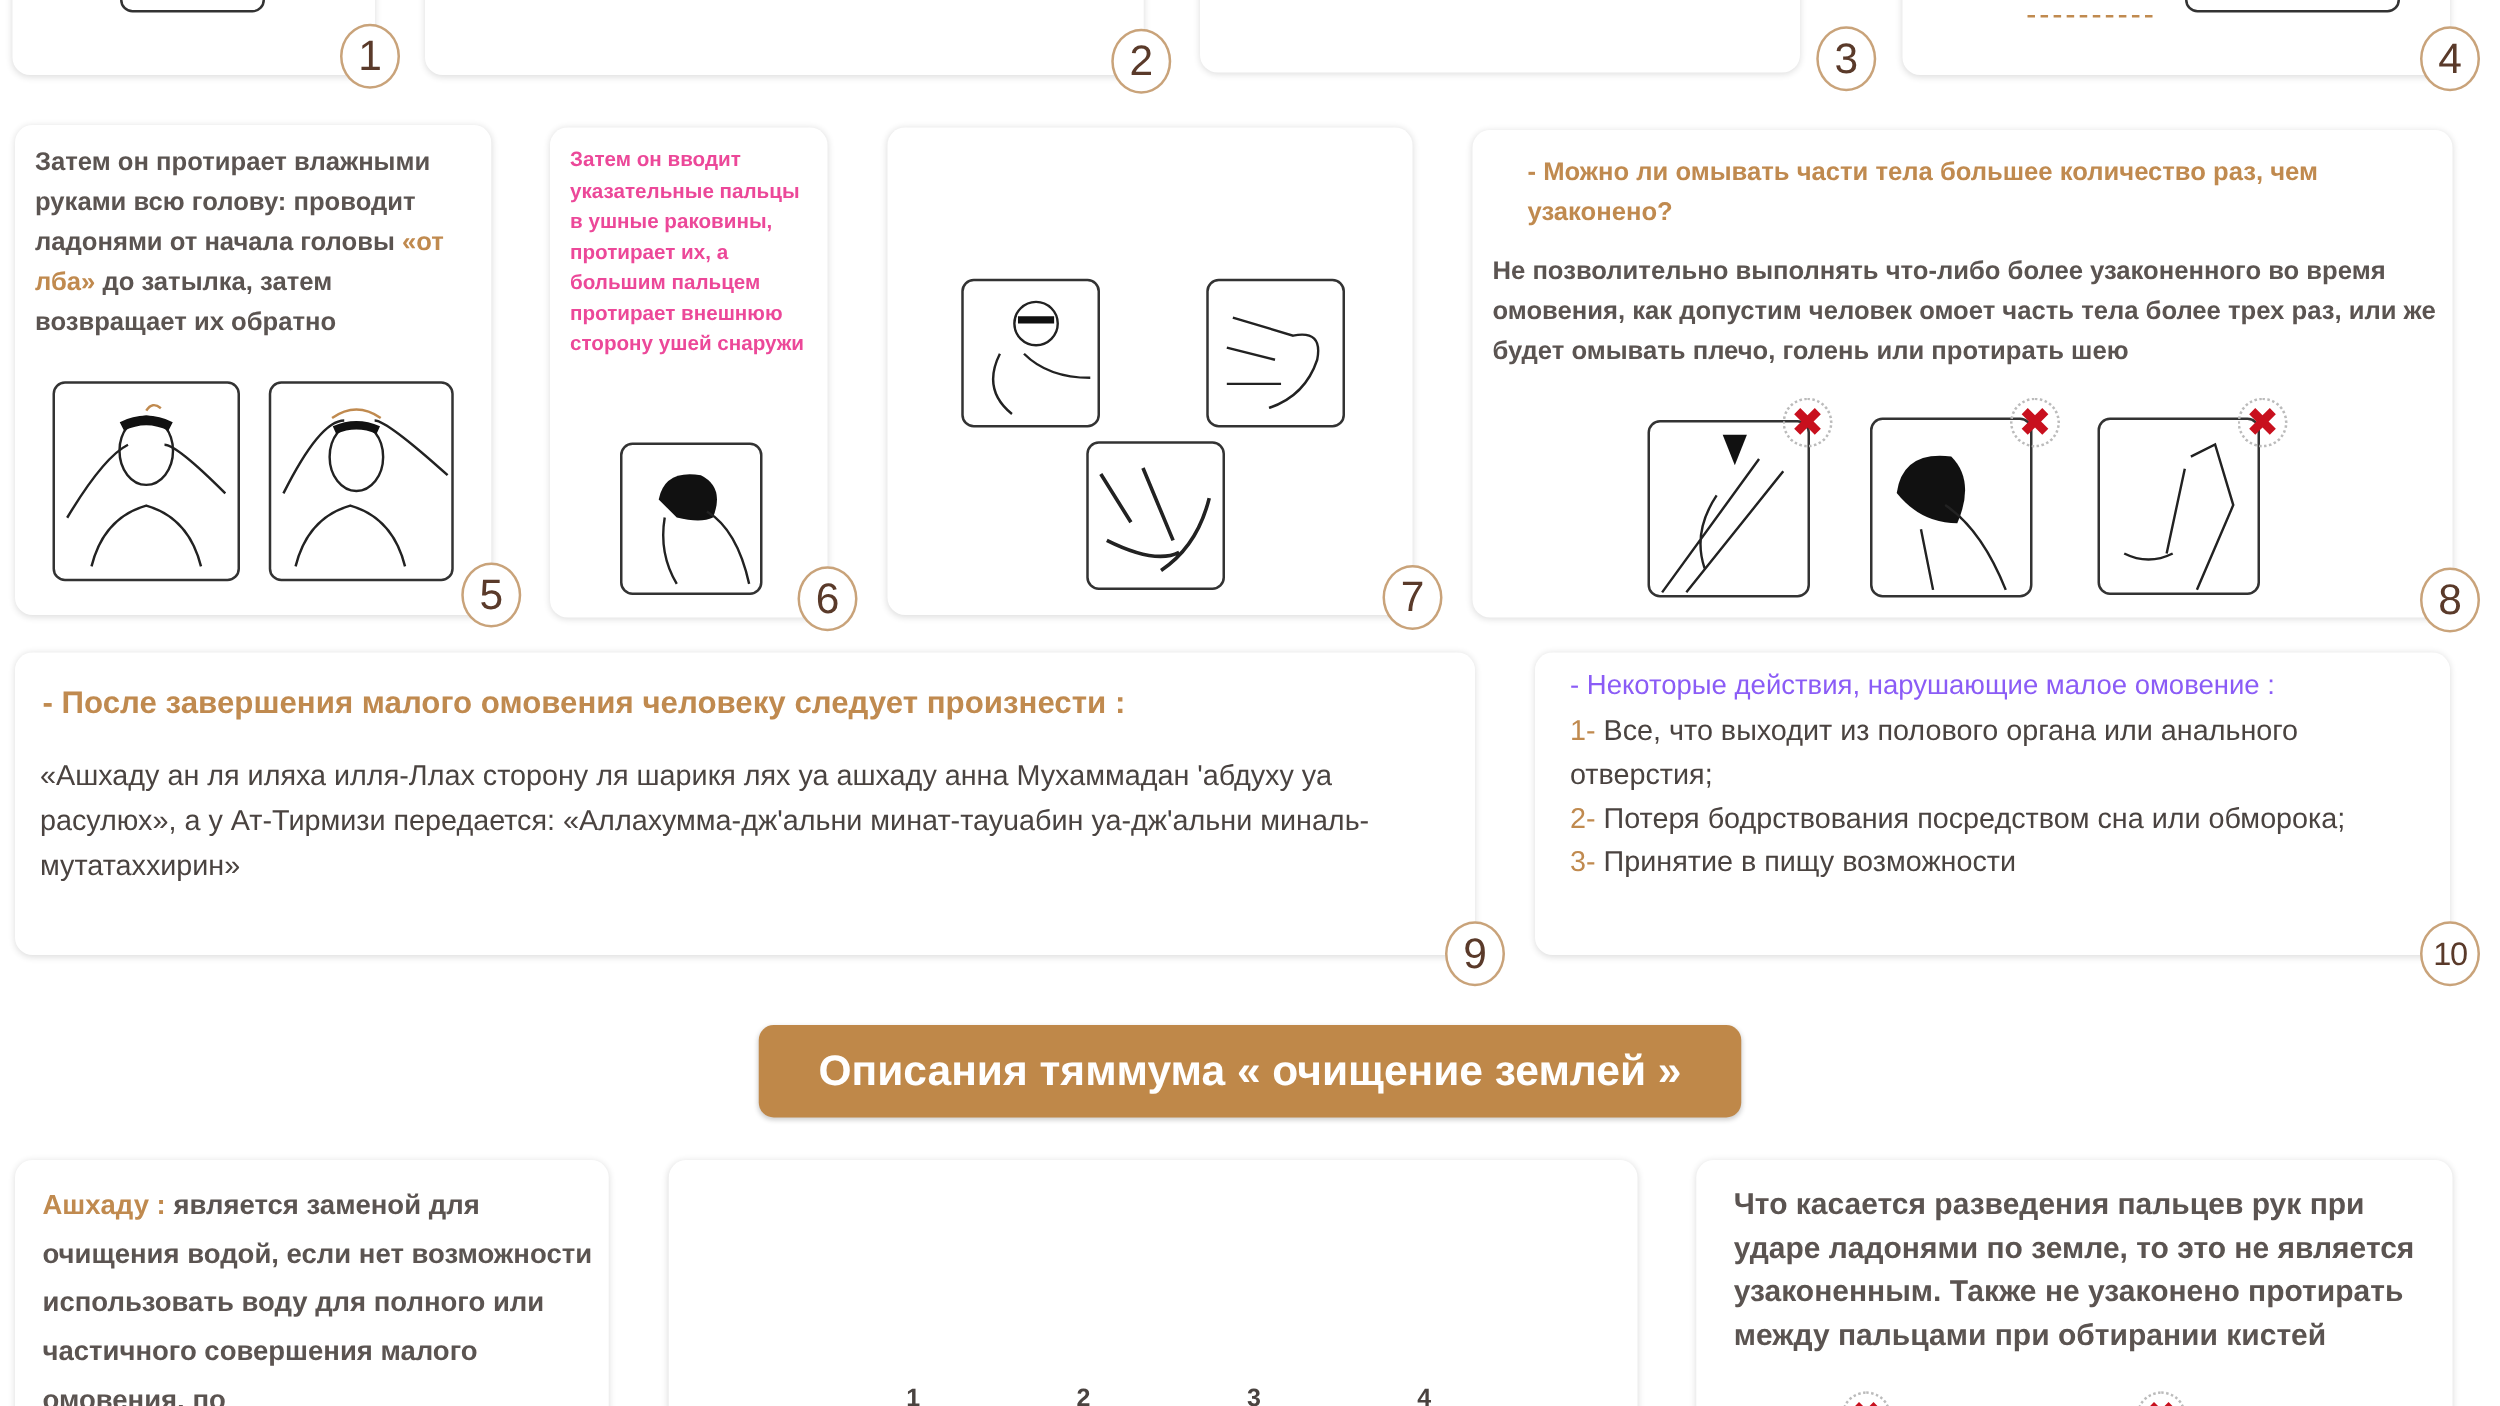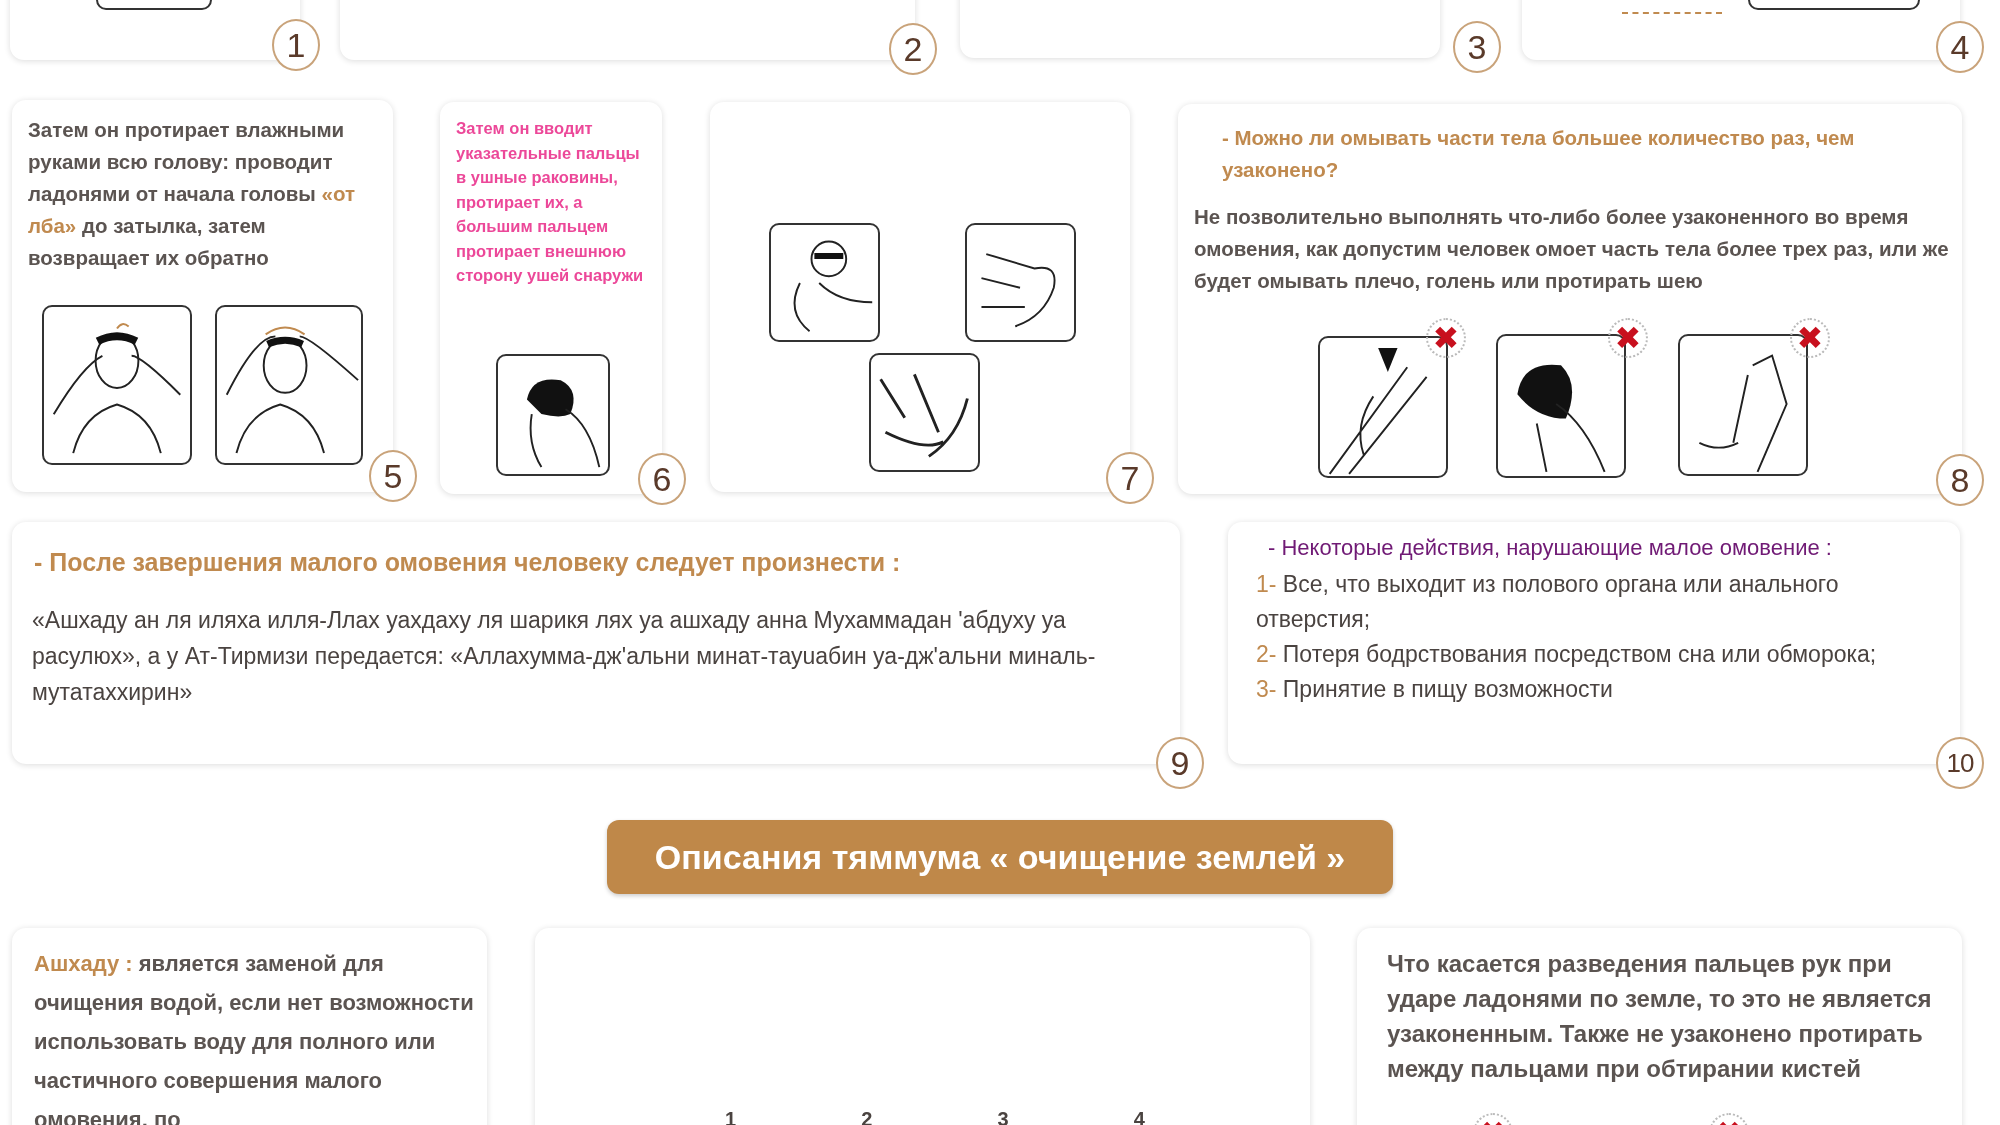--- a/index.html
+++ b/index.html
@@ -133,26 +133,26 @@
     <svg viewBox="0 0 130 142">
         <path d="M75 30 l20 -10 l15 50 l-30 70 M70 40 l-15 70 M20 110 q20 10 40 0" stroke="#222" stroke-width="2" fill="none"></path>
       </svg>
   </div>
   <div class="xmark" style="left:612px;top:214px;">✖</div>
 </div>
 <div class="badge" style="left:1960px;top:480px;">8</div>
 
 <div class="card" style="left:12px;top:522px;width:1168px;height:242px;">
   <div class="txt gold" style="left:22px;top:24px;width:1120px;font-size:25px;color:#c08a4f;">-  После завершения малого омовения человеку следует произнести :</div>
-  <div class="txt" style="left:20px;top:80px;width:1130px;font-size:23px;line-height:36px;font-weight:normal;color:#4a4340;">«Ашхаду ан ля иляха илля-Ллах уахдаху ля шарикя лях уа ашхаду анна Мухаммадан 'абдуху уа расулюх», а у Ат-Тирмизи передается: «Аллахумма-дж'альни минат-тауuабин уа-дж'альни миналь-мутатаххирин»</div>
+  <div class="txt" style="left:20px;top:80px;width:1130px;font-size:23px;line-height:36px;font-weight:normal;color:#4a4340;">«Ашхаду ан ля иляха илля-Ллах сторону ля шарикя лях уа ашхаду анна Мухаммадан 'абдуху уа расулюх», а у Ат-Тирмизи передается: «Аллахумма-дж'альни минат-тауuабин уа-дж'альни миналь-мутатаххирин»</div>
 </div>
 <div class="badge" style="left:1180px;top:763px;">9</div>
 
 <div class="card" style="left:1228px;top:522px;width:732px;height:242px;">
-  <div class="txt gold" style="left:28px;top:10px;width:700px;font-size:22px;font-weight:normal;color:#701a75;margin-left:12px;">- Некоторые действия, нарушающие малое омовение :</div>
+  <div class="txt gold" style="left:28px;top:10px;width:700px;font-size:22px;font-weight:normal;color:#8b5cf6;">- Некоторые действия, нарушающие малое омовение :</div>
   <div class="txt" style="left:28px;top:45px;width:700px;font-size:23px;line-height:35px;font-weight:normal;color:#4a4340;">
     <span class="list-line"><span class="gold">1-</span><span> Все, что выходит из полового органа или анального отверстия;</span></span>
     <span class="list-line"><span class="gold">2-</span><span> Потеря бодрствования посредством сна или обморока;</span></span>
     <span class="list-line"><span class="gold">3-</span><span> Принятие в пищу возможности</span></span>
   </div>
 </div>
 <div class="badge wide" style="left:1960px;top:763px;">10</div>
 
 <div class="banner">Описания тяммума « очищение землей »</div>
 

